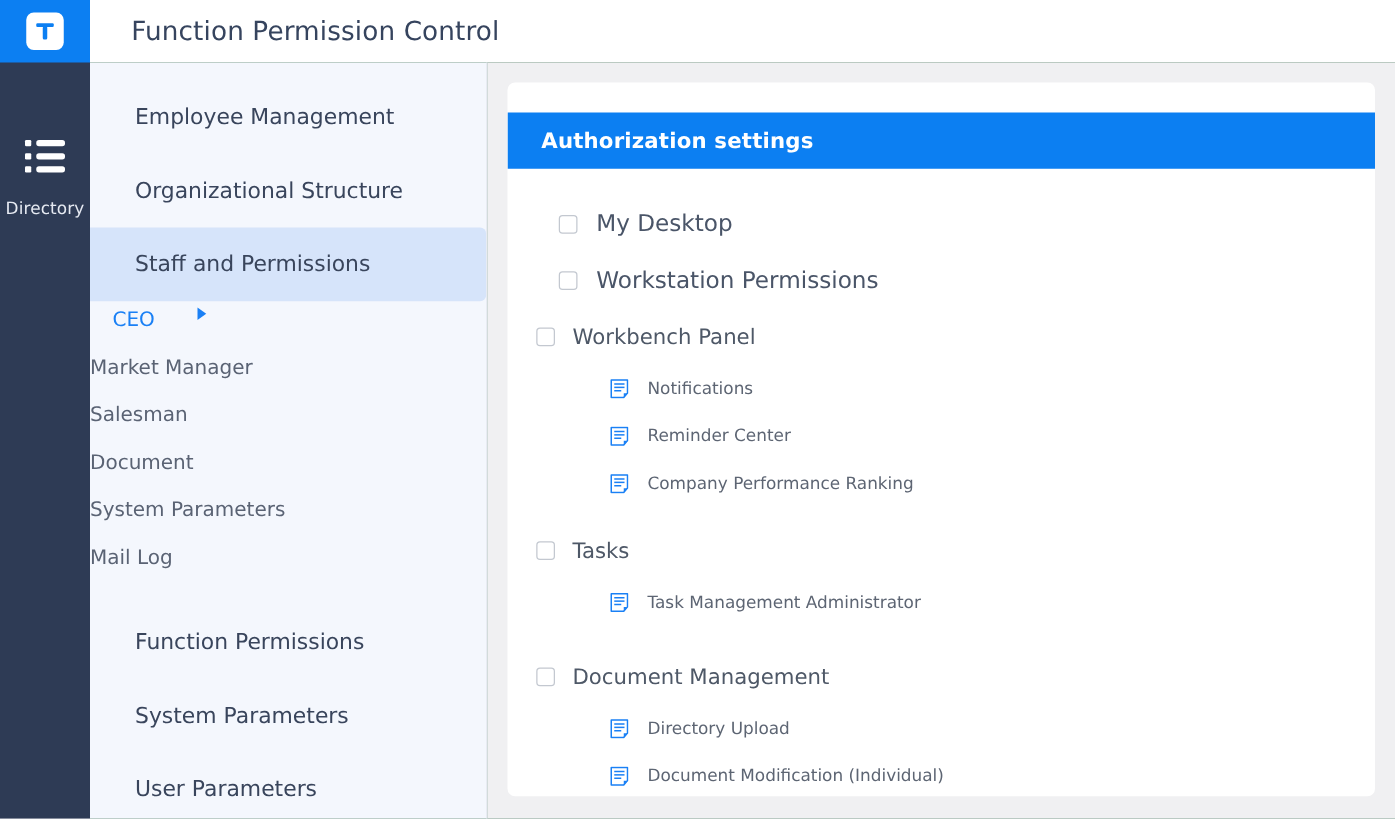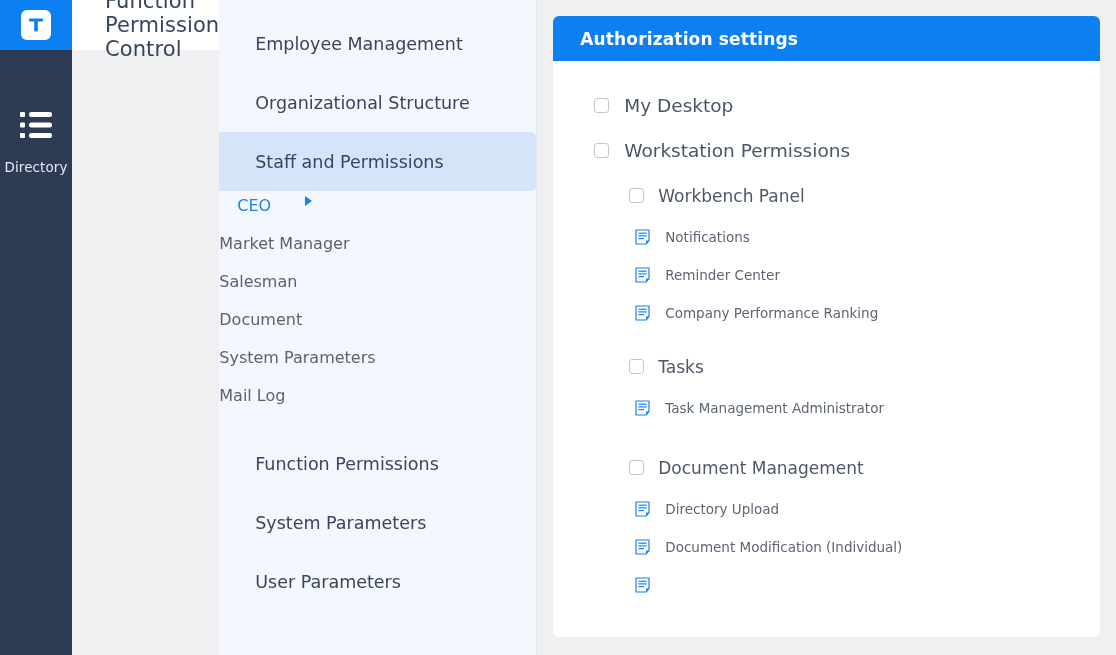--- a/index.html
+++ b/index.html
@@ -63,21 +63,21 @@
     font-size: 13.5px;
     color: #e6eaf2;
     letter-spacing: .1px;
   }
 
   
   .right {
     flex: 1 1 auto;
     height: 655px;
     display: flex;
-    flex-direction: row;
+    flex-direction: column;
     min-width: 0;
   }
 
   .topbar {
     height: 50px;
     flex: 0 0 50px;
     background: #ffffff;
     display: flex;
     align-items: center;
     padding-left: 33px;
@@ -153,39 +153,40 @@
     display: flex;
     flex-direction: column;
   }
   .card-header {
     height: 45px;
     flex: 0 0 45px;
     background: #0c7ff2;
     display: flex;
     align-items: center;
     padding-left: 27px;
+    margin-top: 24px;
   }
   .card-header-title {
     color: #ffffff;
     font-size: 17px;
     font-weight: bold;
     letter-spacing: .15px;
   }
   .tree {
     padding: 22px 0 0 0;
     overflow: hidden;
   }
 
   .tree-row {
     display: flex;
     align-items: center;
     cursor: pointer;
   }
   .tree-row.lvl0 { height: 45px; padding-left: 41px; }
-  .tree-row.lvl1 { height: 45px; padding-left: 76px; }
+  .tree-row.lvl1 { height: 45px; padding-left: 23px; }
   .tree-row.leaf { height: 38px; padding-left: 82px; }
 
   .cb {
     width: 15px;
     height: 15px;
     border: 1px solid #c3c8d0;
     border-radius: 3px;
     background: #fff;
     flex: 0 0 15px;
   }

